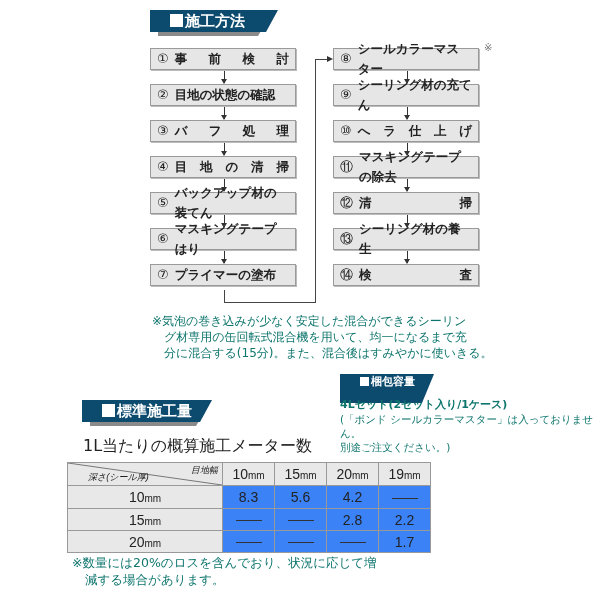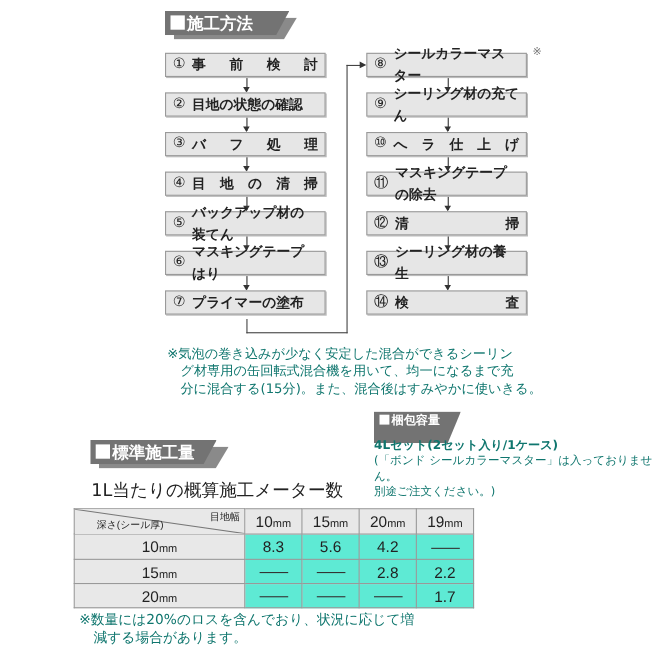--- a/index.html
+++ b/index.html
@@ -1,34 +1,34 @@
 <!DOCTYPE html>
 <html><head>
 <meta charset="utf-8">
 <style>
   html,body{margin:0;padding:0;background:#fff;}
   body{width:600px;height:600px;position:relative;overflow:hidden;font-family:"DejaVu Sans",sans-serif;color:#222;}
   .hdr{position:absolute;height:22px;}
   .hdr .shadow{position:absolute;left:8px;top:6px;height:20px;background:#8a8a8a;clip-path:polygon(0 0,100% 0,calc(100% - 12px) 100%,0 100%);}
-  .hdr .main{position:absolute;left:0;top:0;height:22px;background:#737373;color:#fff;font-weight:bold;font-size:15px;line-height:22px;padding-left:5px;white-space:nowrap;clip-path:polygon(0 0,100% 0,calc(100% - 12px) 100%,0 100%);}
+  .hdr .main{position:absolute;left:0;top:0;height:22px;background:#0c4a6e;color:#fff;font-weight:bold;font-size:15px;line-height:22px;padding-left:20px;white-space:nowrap;clip-path:polygon(0 0,100% 0,calc(100% - 12px) 100%,0 100%);}
   .hdr .sq{display:inline-block;width:13px;height:13px;background:#fff;vertical-align:-1px;margin-right:2px;}
   .box{position:absolute;width:146px;height:22px;background:#e6e6e6;border:1px solid #9a9a9a;box-sizing:border-box;box-shadow:1px 1px 0 #bbb;font-size:12.5px;font-weight:bold;line-height:20px;color:#222;display:flex;align-items:center;padding:0 6px;}
   .box .num{font-weight:normal;margin-right:6px;font-size:13px;}
   .box .lbl{flex:1;display:flex;justify-content:space-between;}
   .arr{position:absolute;width:1px;background:#333;}
   .arr::after{content:"";position:absolute;left:-3px;bottom:-1px;border-left:3.5px solid transparent;border-right:3.5px solid transparent;border-top:5px solid #333;}
   .line{position:absolute;background:#444;}
   .note{position:absolute;font-size:12px;line-height:16px;color:#0f766e;}
   .table{position:absolute;left:67px;top:462px;border-collapse:collapse;font-family:"Liberation Sans",sans-serif;}
   .table td{border:1px solid #999;height:21px;text-align:center;font-size:14px;color:#222;padding:0;}
   .table tr:first-child td{height:22px;}
   .table .rh{background:#e8e8e8;width:154px;}
   .table .ch{background:#e8e8e8;width:51px;}
-  .table .v{background:#5eead4;width:51px;margin-left:31px;}
-  .table .corner{background:#e8e8e8;position:relative;width:154px;}
+  .table .v{background:#3b82f6;width:51px;margin-left:31px;}
+  .table .corner{background:#e8e8e8;position:relative;width:154px;font-style:italic;}
   .dash{display:inline-block;width:26px;height:1px;background:#333;vertical-align:middle;}
   .mm{font-size:10px;}
 </style>
 </head>
 <body>
 
 <div class="hdr" style="left:150px;top:10px;width:120px;">
   <div class="shadow" style="width:112px;"></div>
   <div class="main" style="width:108px;"><span class="sq"></span><span>施工方法</span></div>
 </div>

